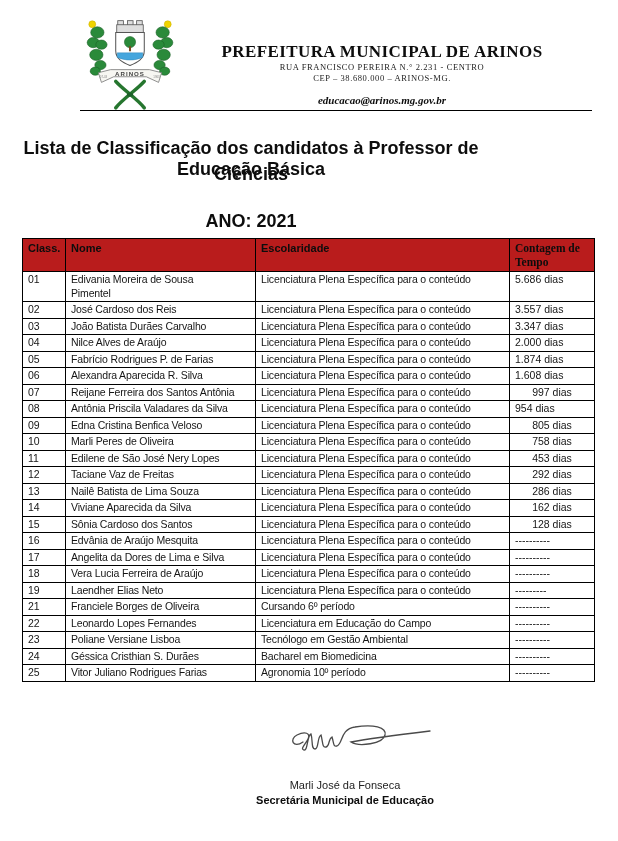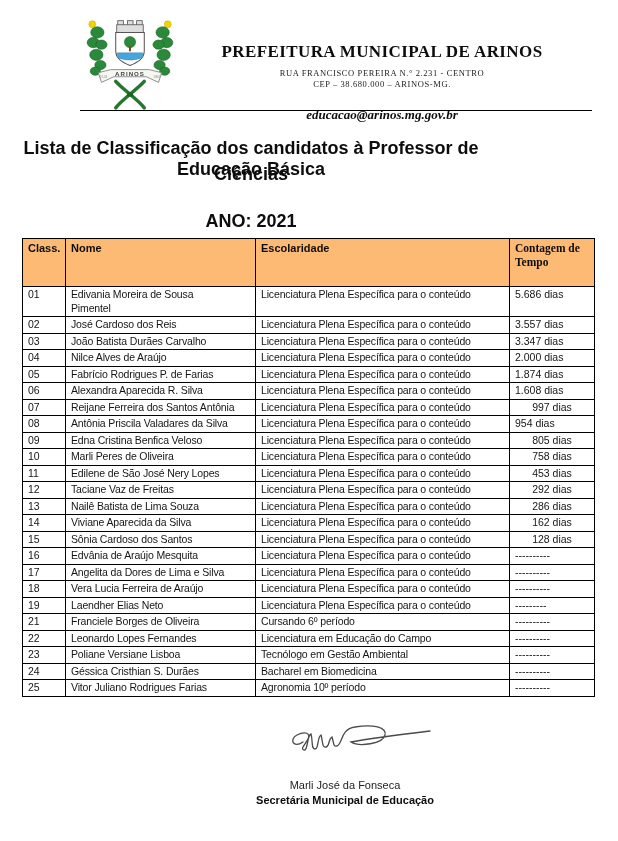--- a/index.html
+++ b/index.html
@@ -6,29 +6,29 @@
   body{
     width:618px;height:841px;background:#ffffff;position:relative;
     font-family:"Liberation Sans",sans-serif;color:#111;
     overflow:hidden;
   }
   
   .crest{position:absolute;left:84px;top:12px;width:92px;height:102px;}
   .org-block{position:absolute;left:172px;top:42px;width:420px;text-align:center;}
   .org-name{
     font-family:"Liberation Serif",serif;font-weight:bold;font-size:17px;
-    letter-spacing:.4px;color:#0d0d0d;margin-bottom:6px;white-space:nowrap;
+    letter-spacing:.4px;color:#0d0d0d;white-space:nowrap;
   }
   .org-addr{
     font-family:"Liberation Serif",serif;font-size:8.5px;letter-spacing:.6px;
     color:#222;line-height:11px;white-space:nowrap;
   }
   .org-email{
     font-family:"Liberation Serif",serif;font-style:italic;font-weight:bold;
-    font-size:13px;color:#0d0d0d;margin-top:17px;
+    font-size:11px;color:#0d0d0d;margin-top:10px;
   }
   .header-rule{position:absolute;left:80px;right:26px;top:110px;height:0;
     border-top:1.6px solid #000;}
   
   .doc-title{position:absolute;left:0;width:502px;text-align:center;
     font-weight:bold;font-size:18px;color:#0d0d0d;}
   .t1{top:138px;}
   .t2{top:164px;}
   .t3{top:211px;}
   
@@ -38,25 +38,25 @@
     font-size:10.5px;line-height:13.5px;
   }
   table.list col.w-class{width:43px;}
   table.list col.w-nome{width:190px;}
   table.list col.w-esc{width:254px;}
   table.list col.w-tempo{width:85px;}
   table.list th,table.list td{
     border:1px solid #000;vertical-align:top;overflow:hidden;
   }
   table.list th{
-    background:#fdba74;text-align:left;font-size:11px;line-height:14px;
+    background:#b91c1c;text-align:left;font-size:11px;line-height:14px;
     padding:2px 5px 14px 5px;font-weight:bold;color:#0d0d0d;margin-top:19px;
   }
   table.list th.serif-head{
-    font-family:"Liberation Serif",serif;font-size:11.5px;padding-bottom:17px;
+    font-family:"Liberation Serif",serif;font-size:11.5px;padding-bottom:2px;
   }
   table.list td{padding:1px 5px;color:#151515;}
   td.c-class{white-space:nowrap;}
   td.c-nome{white-space:pre-line;letter-spacing:-.15px;}
   td.c-esc{white-space:nowrap;letter-spacing:-.15px;}
   td.c-tempo{white-space:nowrap;}
   
   .sig-scribble{position:absolute;left:283px;top:714px;width:150px;height:52px;}
   .sig-block{position:absolute;left:160px;top:778px;width:370px;text-align:center;}
   .sig-name{font-size:11px;color:#222;line-height:15px;}

